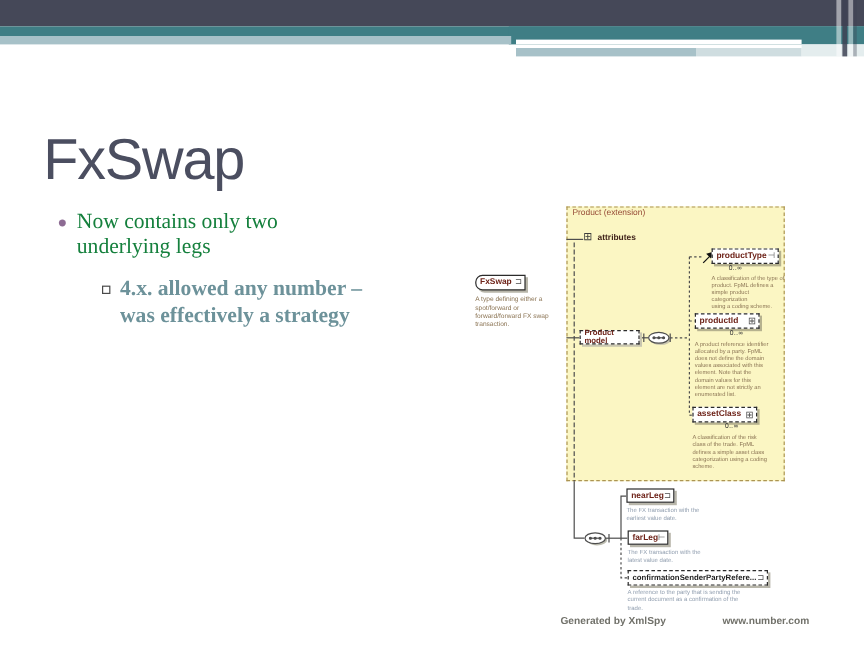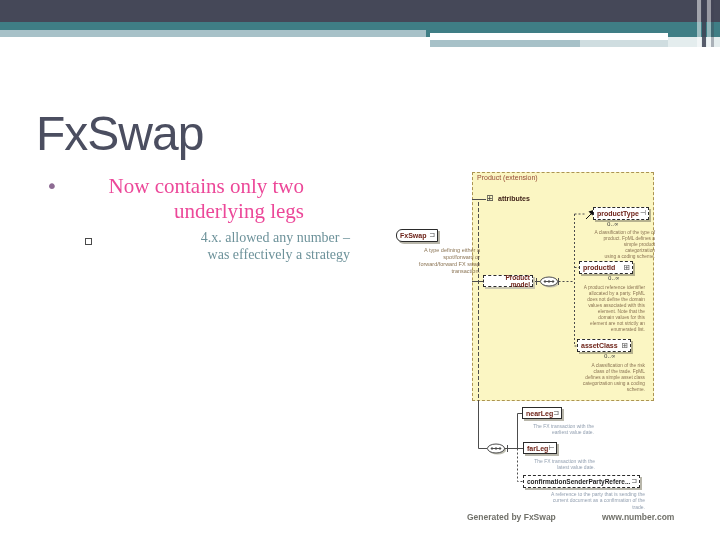--- a/index.html
+++ b/index.html
@@ -1,32 +1,32 @@
 <!DOCTYPE html>
 <html><head>
 <meta charset="utf-8">
 <style>
   html,body{margin:0;padding:0;background:#fff;}
   .slide{position:relative;width:720px;height:540px;background:#ffffff;overflow:hidden;
-         font-family:"Liberation Sans",sans-serif;text-align:right;}
+         font-family:"Liberation Sans",sans-serif;}
   .pre{white-space:pre-line;}
 
   
   .bar{position:absolute;}
 
   
   .title{position:absolute;left:36px;top:106px;margin:0;font-weight:400;
          font-size:48px;letter-spacing:-1px;color:#4b4e60;font-family:"Liberation Sans",sans-serif;}
   .bullet-dot{position:absolute;left:46px;top:174px;font-size:20px;color:#8d6b93;
               font-family:"DejaVu Sans",sans-serif;}
-  .bullet-text{position:absolute;left:64px;top:174px;width:240px;font-size:21px;line-height:1.18;
-               color:#ec4899;font-family:"Liberation Serif",serif;}
+  .bullet-text{position:absolute;left:64px;top:174px;width:240px;font-size:18px;line-height:1.18;
+               color:#15803d;font-family:"Liberation Serif",serif;}
   .sub-square{position:absolute;left:85px;top:238px;width:5px;height:5px;border:1px solid #4a4a4a;background:#fff;}
-  .sub-text{position:absolute;left:100px;top:230px;width:250px;font-size:14px;line-height:1.2;
-            color:#6d929a;font-family:"Liberation Serif",serif;}
+  .sub-text{position:absolute;left:100px;top:230px;width:250px;font-size:18px;line-height:1.2;
+            color:#6d929a;font-family:"Liberation Serif",serif;font-weight:bold;}
 
   
   .group-box{position:absolute;left:472px;top:172px;width:182px;height:229px;
              background:#fbf6c3;border:1px dashed #ac9452;z-index:1;box-sizing:border-box;}
   .group-label{position:absolute;left:477px;top:174px;font-size:7px;color:#964b36;z-index:3;}
   svg.wires{position:absolute;left:0;top:0;z-index:2;pointer-events:none;}
 
   .ebox{position:absolute;background:#fff;border:1px solid #2b2b2b;
         box-shadow:2px 2px 0 rgba(125,122,100,.55);
         display:flex;align-items:center;justify-content:space-between;
@@ -186,16 +186,16 @@
     <div class="ebox dash" style="left:523px;top:475px;width:117px;font-size:6.5px;color:#1d1d1d;">
       <span>confirmationSenderPartyRefere...</span>
       <span class="ic" style="font-size:7px;">⊐</span>
     </div>
     <div class="ann2 pre" style="left:523px;top:491px;width:122px;">A reference to the party that is sending the
 current document as a confirmation of the
 trade.</div>
 
   </div>
 
-  <div class="footer-text" style="left:467px;">Generated by FxSwap</div>
+  <div class="footer-text" style="left:467px;">Generated by XmlSpy</div>
   <div class="footer-text" style="left:602px;">www.number.com</div>
 
 </div>
 
 </body></html>

